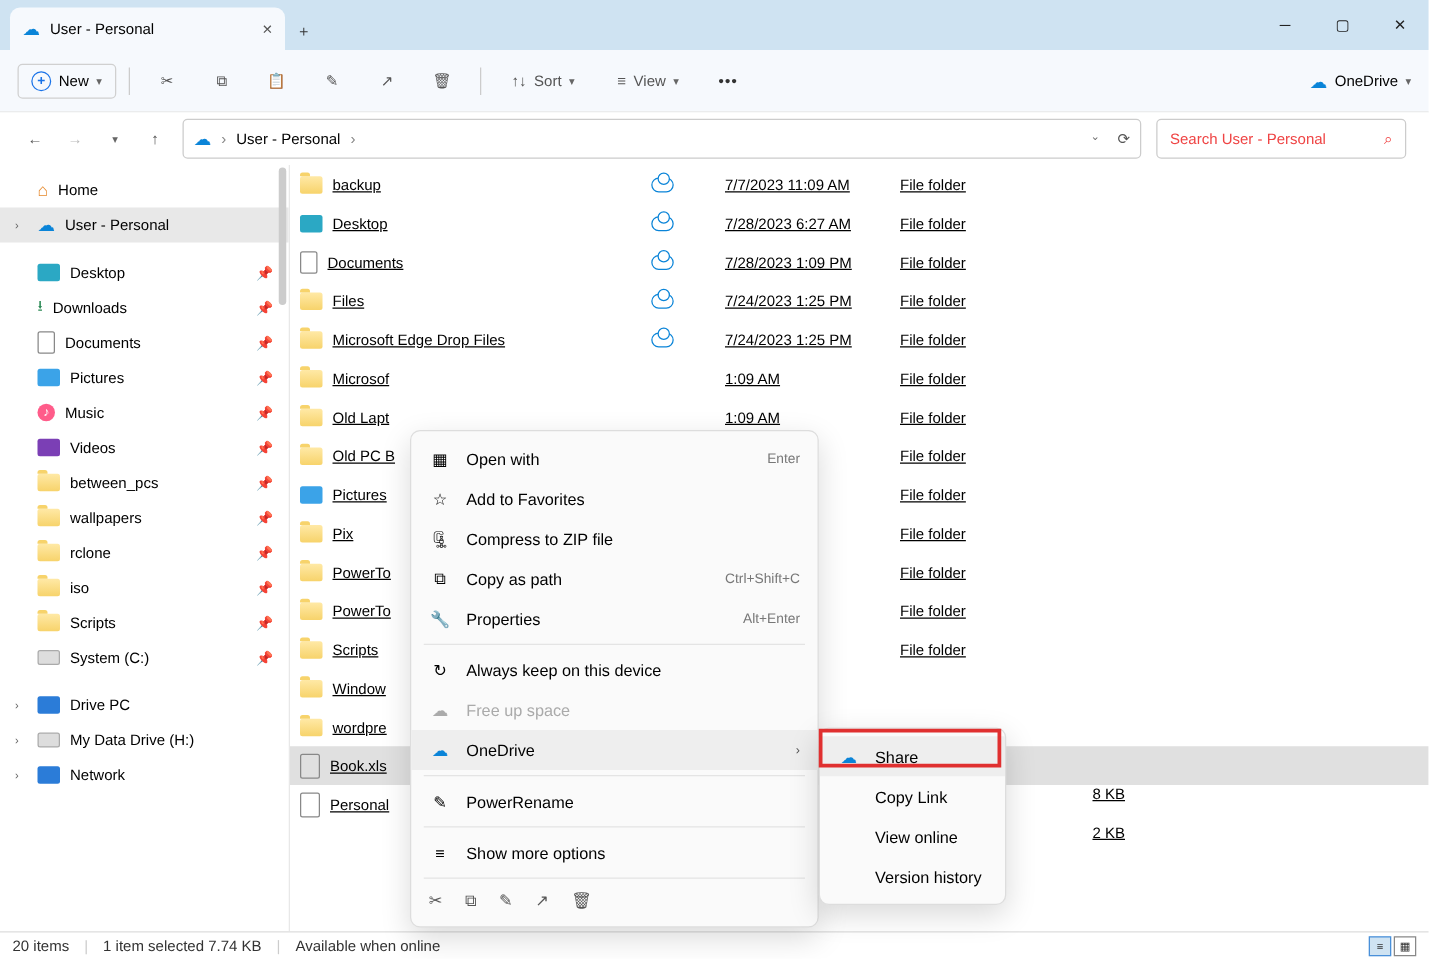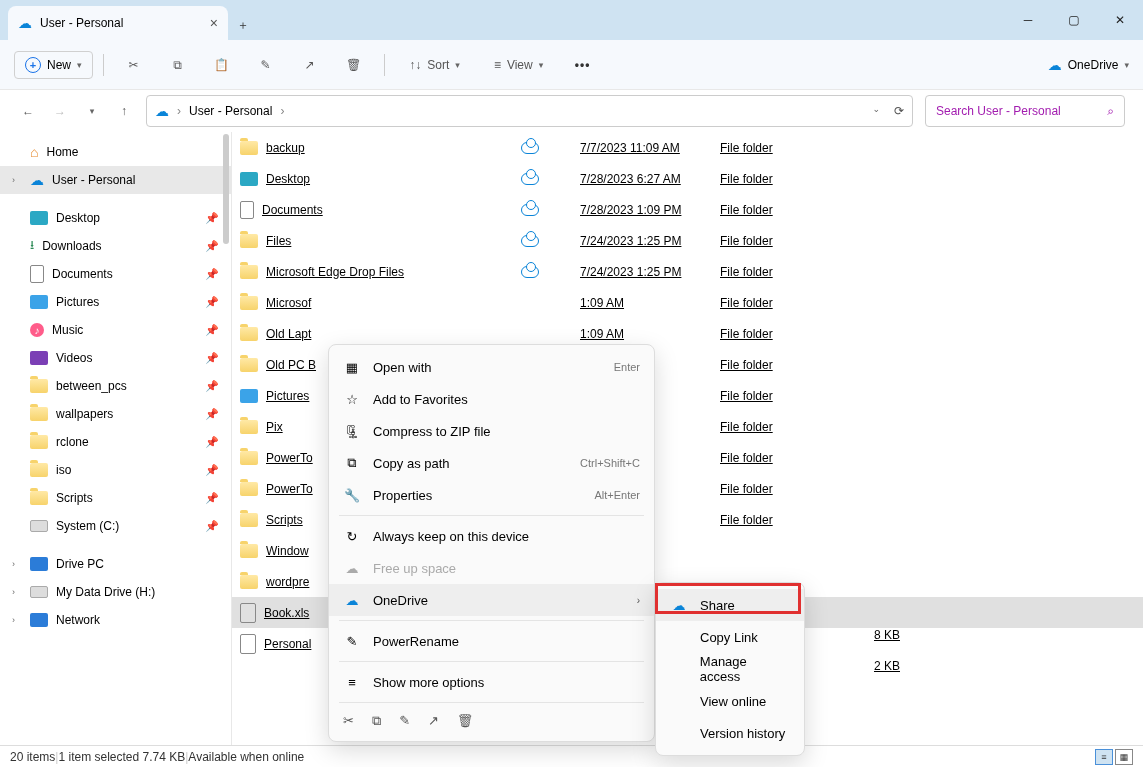--- a/index.html
+++ b/index.html
@@ -23,21 +23,21 @@
 .onedrive-status { margin-left: auto; display: flex; align-items: center; gap: 6px; }
 .chev { font-size: 9px; color: #666; }
 
 
 .addrrow { height: 42px; background: #fff; display: flex; align-items: center; padding: 0 18px; gap: 12px; }
 .navarrow { width: 20px; height: 20px; display: flex; align-items: center; justify-content: center; color: #555; }
 .navarrow.dis { color: #bbb; }
 .addrbox { flex: 1; height: 32px; border: 1px solid #ccc; border-radius: 4px; display: flex; align-items: center; padding: 0 8px; gap: 8px; }
 .addrbox .crumb { display: flex; align-items: center; gap: 6px; }
 .addrbox .ctrls { margin-left: auto; display: flex; gap: 14px; color: #555; }
-.searchbox { width: 200px; height: 32px; border: 1px solid #ccc; border-radius: 4px; display: flex; align-items: center; padding: 0 10px; color: #a21caf; }
+.searchbox { width: 200px; height: 32px; border: 1px solid #ccc; border-radius: 4px; display: flex; align-items: center; padding: 0 10px; color: #ef4444; }
 .searchbox .mag { margin-left: auto; }
 
 
 .main { display: flex; height: 627px; }
 .sidebar { width: 232px; border-right: 1px solid #e8e8e8; padding-top: 6px; overflow: hidden; position: relative; }
 .sidebar .scrollthumb { position: absolute; right: 2px; top: 2px; width: 6px; height: 110px; background: #ccc; border-radius: 3px; }
 .sbitem { height: 28px; display: flex; align-items: center; padding: 0 12px; gap: 8px; }
 .sbitem.selected { background: #e8e8e8; }
 .sbitem .expander { width: 10px; font-size: 9px; color: #666; }
 .sbitem .pin { margin-left: auto; color: #888; font-size: 11px; }
@@ -86,21 +86,21 @@
 .ctxitem .shortcut { margin-left: auto; color: #777; font-size: 11px; }
 .ctxitem .subarr { margin-left: auto; font-size: 10px; color: #555; }
 .ctxitem.disabled { color: #aaa; }
 .ctxsep { height: 1px; background: #e4e4e4; margin: 4px 10px; }
 .ctxicons { display: flex; gap: 18px; padding: 6px 14px; color: #555; }
 .ctxico { width: 18px; display: flex; justify-content: center; }
 
 .redbox { position: absolute; border: 3px solid #e03030; pointer-events: none; z-index: 20; }
 
 
-.statusbar { position: absolute; bottom: 0; left: 0; right: 0; height: 22px; border-top: 1px solid #ddd; background: #fff; display: flex; align-items: center; padding: 0 10px; font-size: 12px; color: #333; }
+.statusbar { position: absolute; bottom: 0; left: 0; right: 0; height: 22px; border-top: 1px solid #ddd; background: #fff; display: flex; align-items: center; padding: 0 10px; gap: 12px; font-size: 12px; color: #333; }
 .statusbar .viewicons { margin-left: auto; display: flex; gap: 2px; }
 .viewicons div { width: 18px; height: 16px; border: 1px solid #888; display: flex; align-items: center; justify-content: center; font-size: 9px; }
 .viewicons div.active { background: #cfe3f2; border-color: #4a90d9; }
 .sbiconfile { width: 16px; height: 20px; border: 1px solid #888; border-radius: 2px; }
 </style>
 </head>
 <body>
 
 <div class="titlebar">
   <div class="tab">
@@ -522,24 +522,20 @@
     <div class="ctxitem hov">
       <span class="ctxico" style="color: rgb(10, 132, 216);">☁</span>
       <span>Share</span>
     </div>
     <div class="ctxitem">
       <span class="ctxico"></span>
       <span>Copy Link</span>
     </div>
     <div class="ctxitem">
       <span class="ctxico"></span>
-      <span>Manage access</span>
-    </div>
-    <div class="ctxitem">
-      <span class="ctxico"></span>
       <span>View online</span>
     </div>
     <div class="ctxitem">
       <span class="ctxico"></span>
       <span>Version history</span>
     </div>
   </div>
 
 <div class="redbox" style="left:655px; top:583px; width:146px; height:31px"></div>
 

